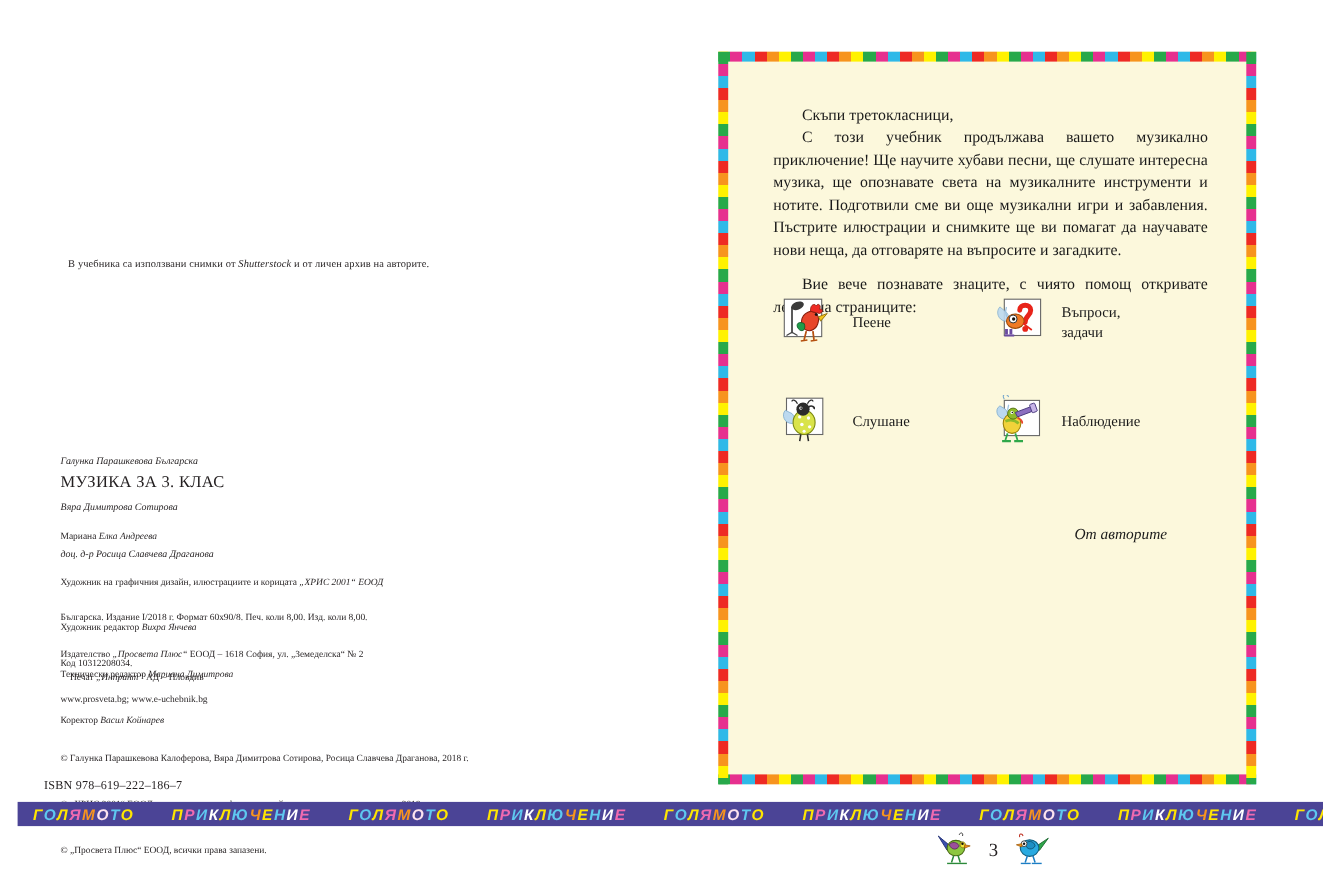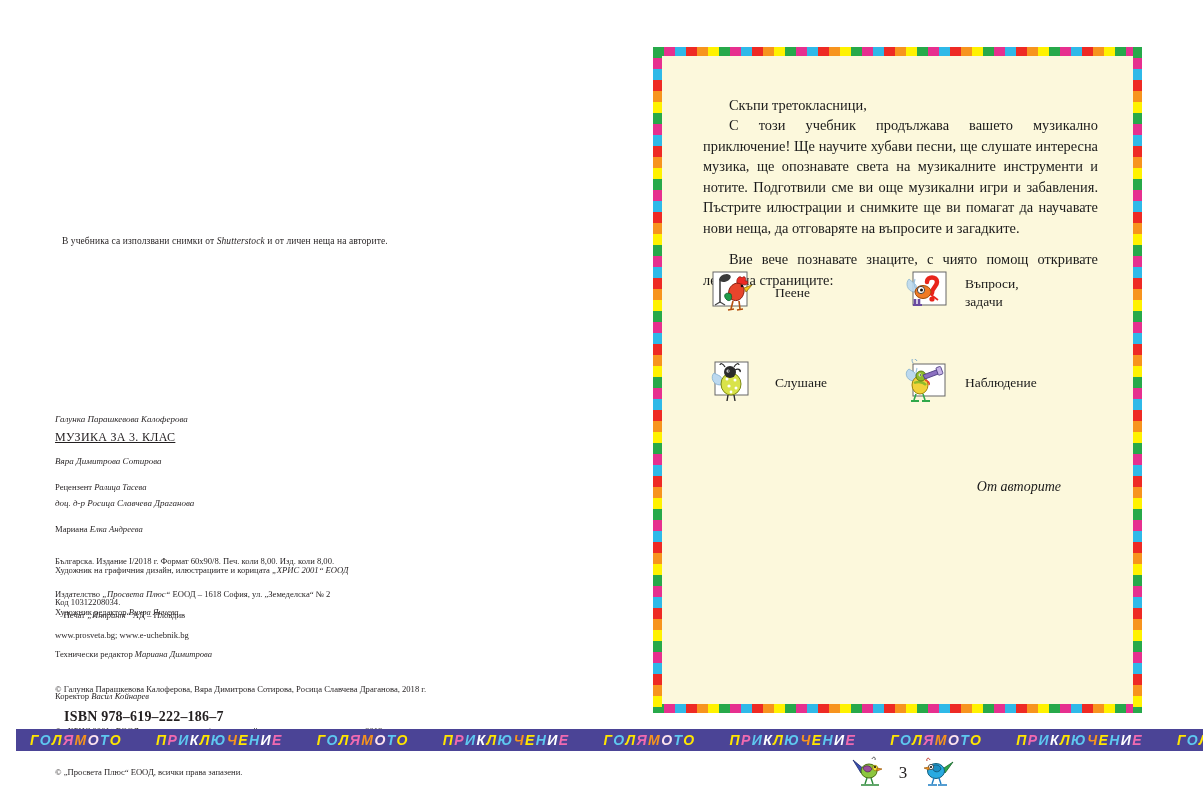--- a/index.html
+++ b/index.html
@@ -38,23 +38,22 @@
   #photo-credit i { font-style: italic; }
 
   #authors-block {
     left: 55px; top: 385px;
     font-size: 9px;
     font-style: italic;
     line-height: 1.55;
   }
   #title-block {
     left: 55px; top: 429px;
-    font-size: 12px;
+    font-size: 15px;
     letter-spacing: .3px;
-    text-decoration: underline;
   }
   #credits-block {
     left: 55px; top: 453px;
     font-size: 8.6px;
     line-height: 1.62;
   }
   #credits-block .nm { font-style: italic; }
 
   #printrun-block {
     left: 55px; top: 527px;
@@ -72,24 +71,23 @@
     font-size: 8.6px;
   }
   #print-block .nm { font-style: italic; }
 
   #copyright-block {
     left: 55px; top: 655px;
     font-size: 8.6px;
     line-height: 1.62;
   }
   #isbn-line {
-    left: 64px; top: 707px;
-    font-size: 14px;
+    left: 40px; top: 707px;
+    font-size: 11px;
     letter-spacing: .2px;
-    font-weight: bold;
   }
 
   
   #right-page {
     position: absolute;
     left: 653px; top: 47px;
     width: 489px; height: 666px;
     background: #fcf8dc;
     box-sizing: border-box;
     padding: 5px;
@@ -238,33 +236,32 @@
     color: #231f20;
     margin: 0 14px;
   }
 </style>
 </head>
 <body>
 
 <div id="left-page">
 
   <div class="imprint-text" id="photo-credit">
-    <span>В учебника са използвани снимки от </span><i>Shutterstock</i><span> и от личен неща на авторите.</span>
+    <span>В учебника са използвани снимки от </span><i>Shutterstock</i><span> и от личен архив на авторите.</span>
   </div>
 
   <div class="imprint-text" id="authors-block">
-    <div>Галунка Парашкевова Калоферова</div>
+    <div>Галунка Парашкевова Българска</div>
     <div>Вяра Димитрова Сотирова</div>
     <div>доц. д-р Росица Славчева Драганова</div>
   </div>
 
   <div class="imprint-text" id="title-block">МУЗИКА ЗА 3. КЛАС</div>
 
   <div class="imprint-text" id="credits-block">
-    <div><span>Рецензент </span><span class="nm">Ралица Тасева</span></div>
     <div><span>Мариана </span><span class="nm">Елка Андреева</span></div>
     <div><span>Художник на графичния дизайн, илюстрациите и корицата </span><span class="nm">„ХРИС 2001“ ЕООД</span></div>
     <div><span>Художник редактор </span><span class="nm">Вихра Янчева</span></div>
     <div><span>Технически редактор </span><span class="nm">Мариана Димитрова</span></div>
     <div><span>Коректор </span><span class="nm">Васил Койнарев</span></div>
   </div>
 
   <div class="imprint-text" id="printrun-block">
     <div>Българска. Издание I/2018 г. Формат 60x90/8. Печ. коли 8,00. Изд. коли 8,00.</div>
     <div>Код 10312208034.</div>

